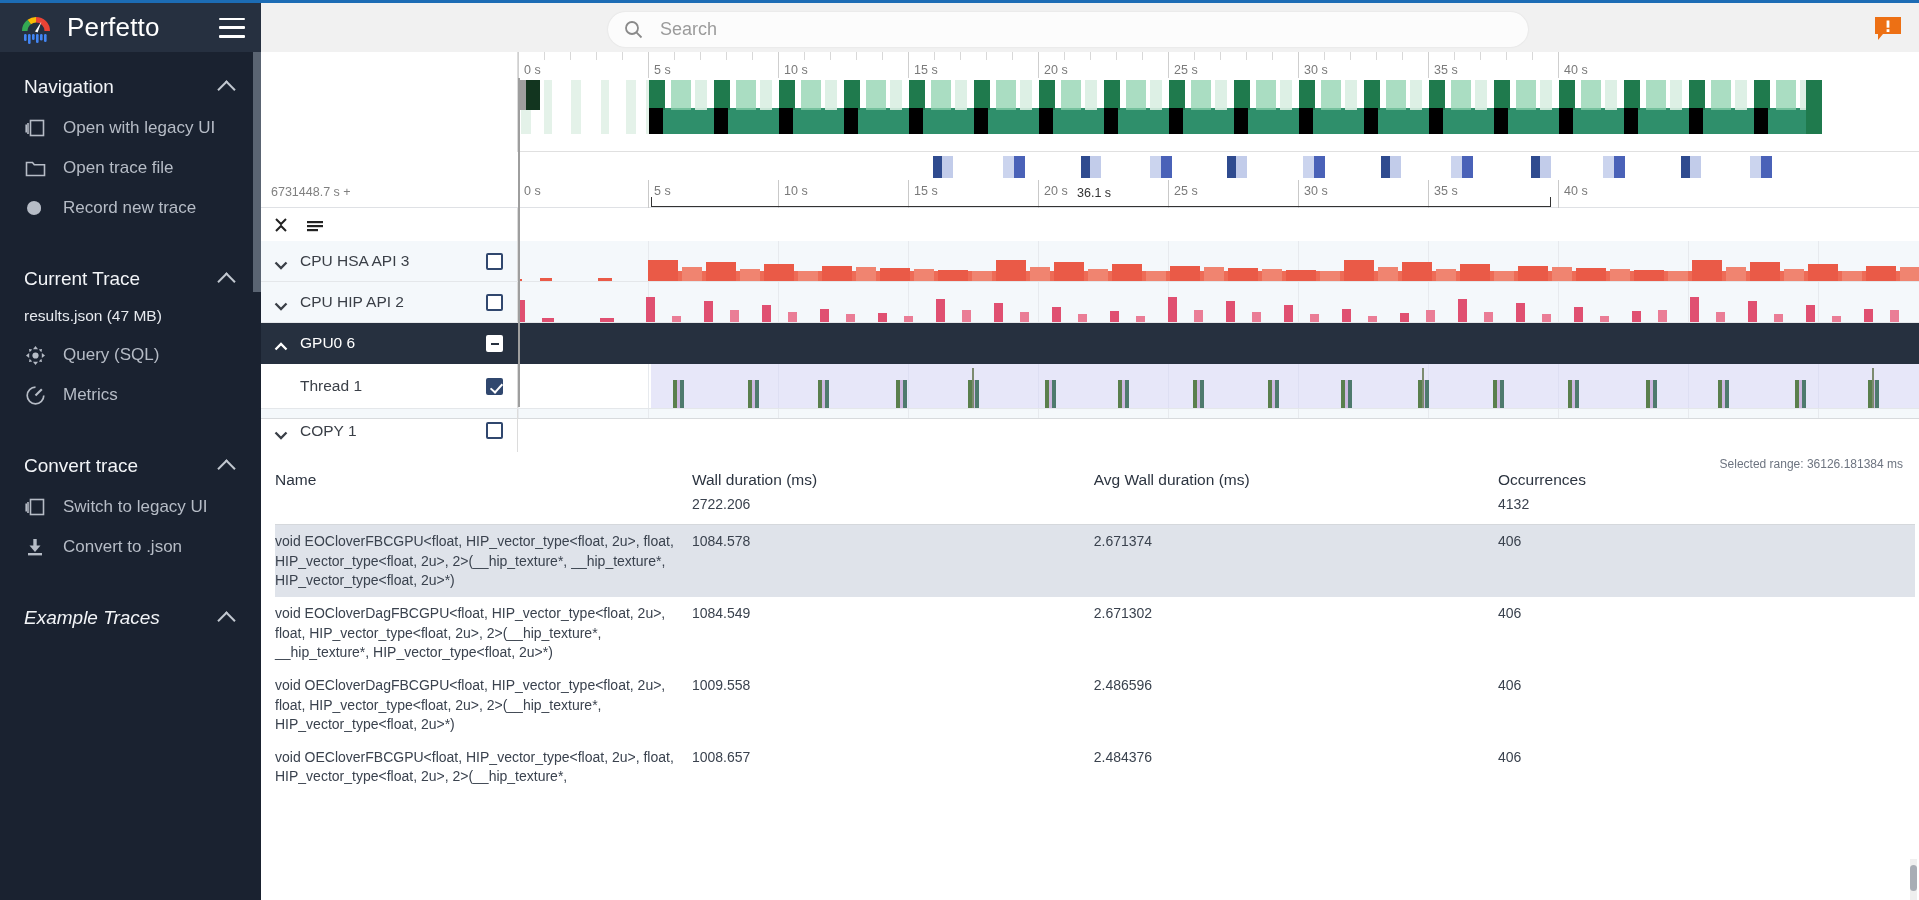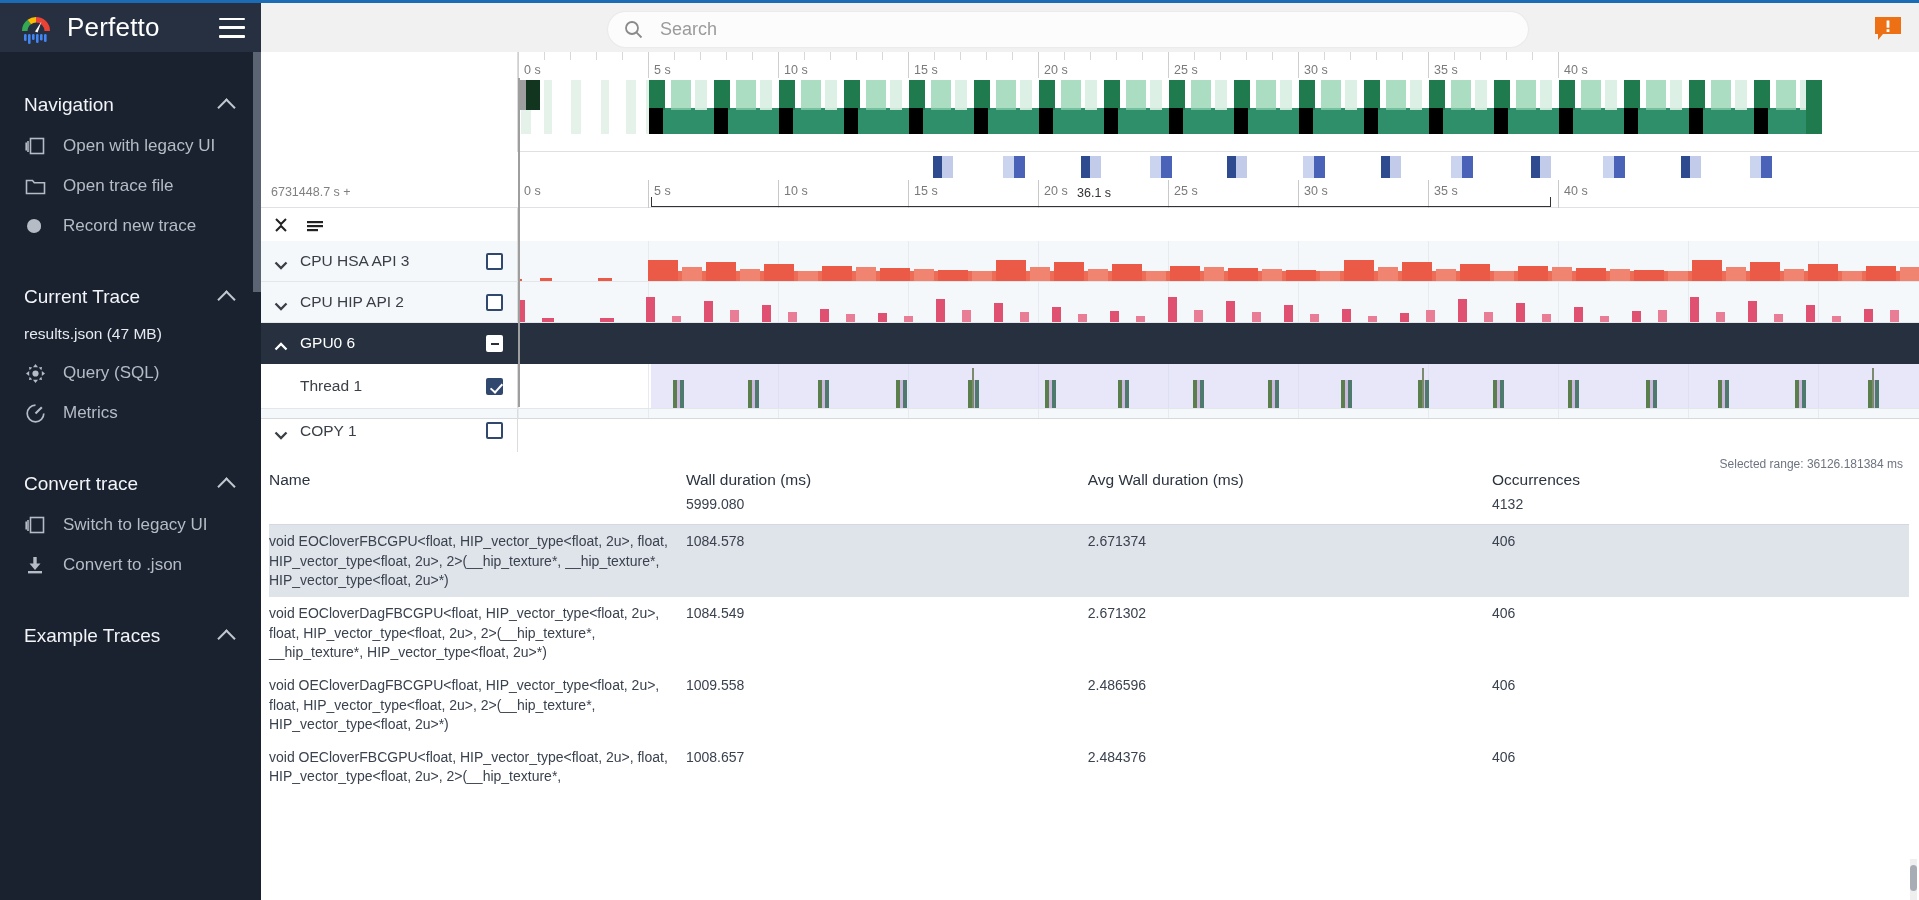--- a/index.html
+++ b/index.html
@@ -22,21 +22,21 @@
   .logo { width: 36px; height: 36px; flex: 0 0 36px; position: relative; }
   .brand-title {
     color: #fff; font-size: 26px; letter-spacing: .2px; margin-left: 13px;
     font-weight: 400; flex: 1;
   }
   .hamburger { width: 26px; height: 20px; display: flex; flex-direction: column;
     justify-content: space-between; cursor: pointer; }
   .hamburger span { display: block; height: 2.6px; background: #fff; border-radius: 1px; }
 
   .sb-scroll { height: 845px; overflow: hidden; position: relative; }
-  .sb-section { padding-top: 26px; }
+  .sb-section { padding-top: 8px; }
   .sb-head {
     display: flex; align-items: center; justify-content: space-between;
     padding: 16px 22px 10px 24px;
   }
   .sb-head h2 { color: #f2f4f7; font-size: 19px; font-weight: 400; }
   .chev-up {
     width: 13px; height: 13px; border-left: 2px solid #c2c8d0; border-top: 2px solid #c2c8d0;
     transform: rotate(45deg); margin-right: 6px; margin-top: 4px;
   }
   .sb-item {
@@ -182,21 +182,21 @@
     background: #bfc2c5; margin-right: 3px;
   }
   .tab.active { background: #fff; color: #1f2733; border: 1px solid #d7dadd; border-bottom: none; }
   .tab-actions { position: absolute; right: 14px; bottom: 2px; display: flex; gap: 16px; }
   .tab-act { width: 22px; height: 22px; cursor: pointer; }
 
   .selrange {
     position: absolute; right: 16px; top: 38px; font-size: 12px; color: #6d7480;
   }
   .tablewrap { position: absolute; left: 0; right: 0; top: 34px; bottom: 0; overflow: hidden; }
-  table.slices { width: 1640px; border-collapse: collapse; margin-left: 8px; }
+  table.slices { width: 1640px; border-collapse: collapse; margin-left: 14px; }
   table.slices th {
     text-align: left; font-size: 15.5px; font-weight: 400; color: #2c3440;
     padding: 18px 0 4px 0; vertical-align: top;
   }
   table.slices td.agg {
     font-size: 14px; color: #3a424e; padding: 2px 0 10px 0;
     border-bottom: 1px solid #d5d8dc;
   }
   table.slices td {
     font-size: 14px; color: #3a424e; padding: 7px 10px 7px 0; vertical-align: top;
@@ -337,21 +337,21 @@
             <svg width="20" height="20" viewBox="0 0 20 20" fill="#b6bcc6">
               <rect x="8.3" y="2" width="3.4" height="9"></rect>
               <path d="M4.5 8.5 L10 15 L15.5 8.5 Z"></path>
               <rect x="3" y="16" width="14" height="2.4"></rect>
             </svg>
           </span>
           <span>Convert to .json</span>
         </div>
       </div>
 
-      <div class="sb-section" style="padding-top:24px;">
+      <div class="sb-section" style="padding-top:24px;font-style:italic;">
         <div class="sb-head">
           <h2>Example Traces</h2>
           <div class="chev-up"></div>
         </div>
       </div>
     </div>
     <div class="sb-scrollbar"></div>
   </div>
 
   <div class="main">
@@ -841,21 +841,21 @@
         <table class="slices">
           <thead>
             <tr>
               <th class="c-name">Name</th>
               <th class="c-wall">Wall duration (ms)</th>
               <th class="c-avg">Avg Wall duration (ms)</th>
               <th class="c-occ">Occurrences</th>
             </tr>
             <tr>
               <td class="agg"></td>
-              <td class="agg">5999.080</td>
+              <td class="agg">2722.206</td>
               <td class="agg"></td>
               <td class="agg">4132</td>
             </tr>
           </thead>
           <tbody>
             <tr class="row0">
               <td>void EOCloverFBCGPU&lt;float, HIP_vector_type&lt;float, 2u&gt;, float, HIP_vector_type&lt;float, 2u&gt;, 2&gt;(__hip_texture*, __hip_texture*, HIP_vector_type&lt;float, 2u&gt;*)</td>
               <td>1084.578</td>
               <td>2.671374</td>
               <td>406</td>

